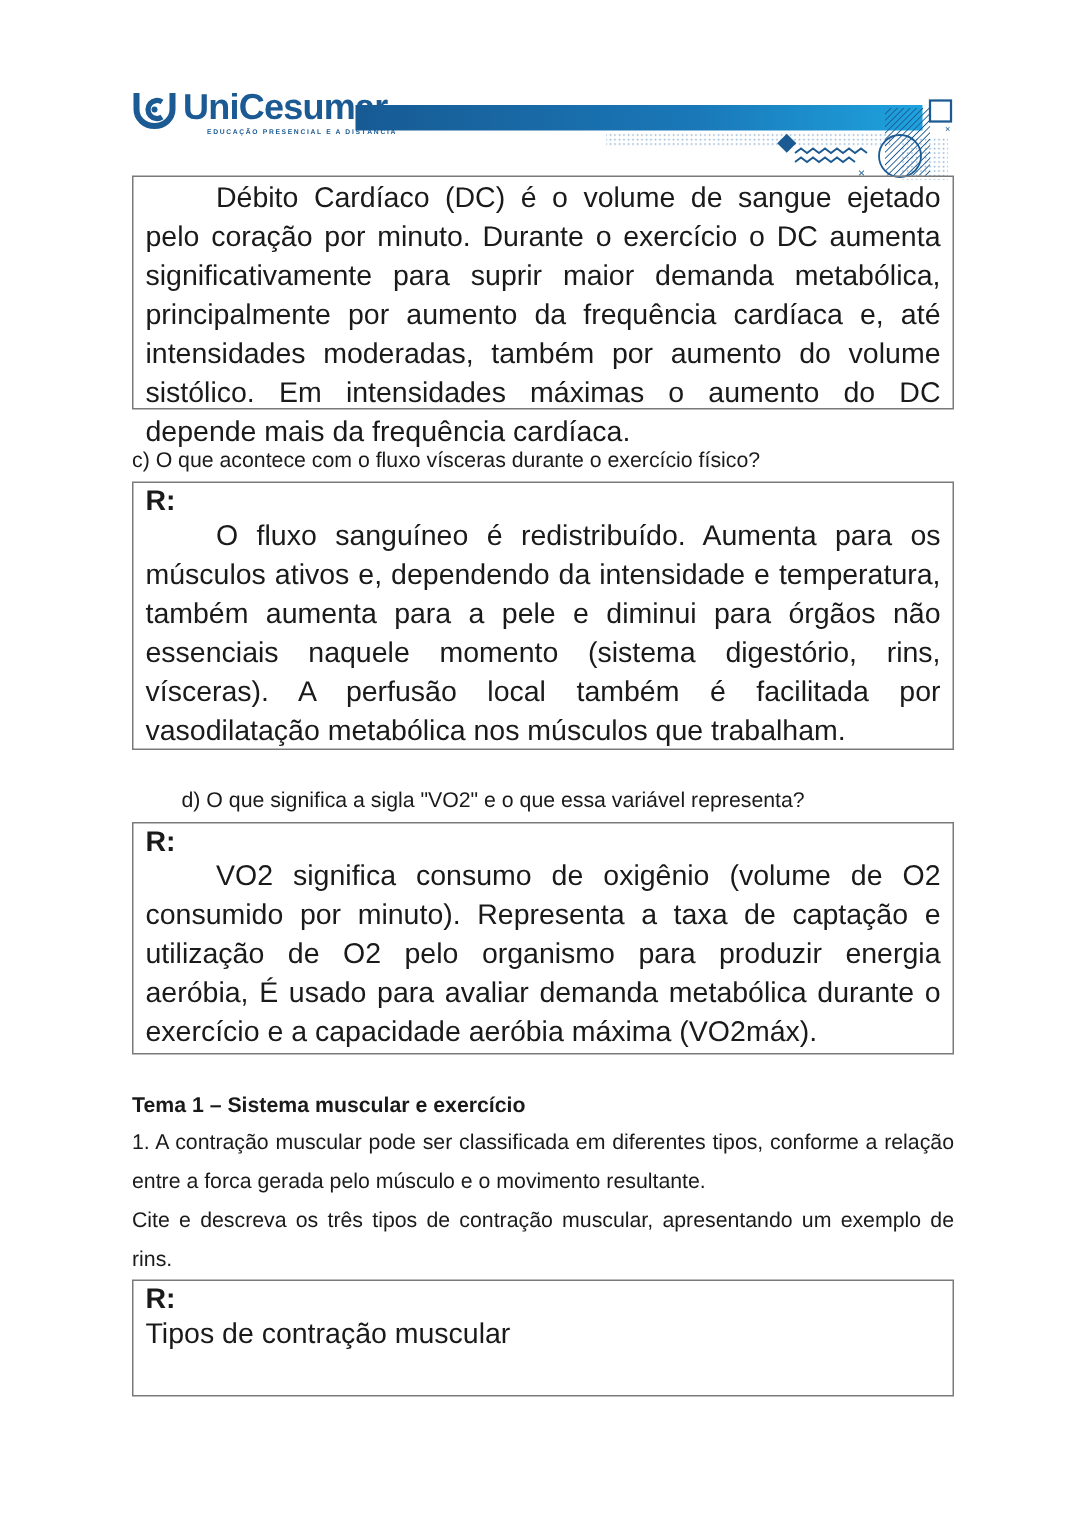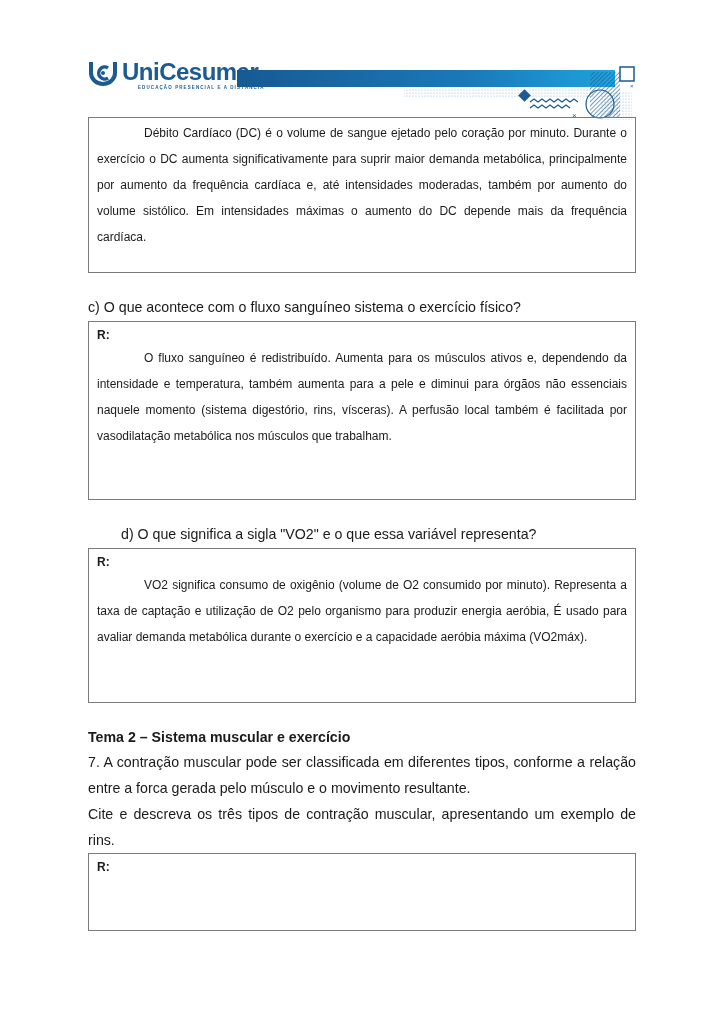--- a/index.html
+++ b/index.html
@@ -14,21 +14,21 @@
   .logo-name { font-family: "Liberation Sans", sans-serif; font-weight: bold; font-size: 24px;
                color: #1b5a92; letter-spacing: -0.5px; line-height: 24px; }
   .logo-tag { font-size: 4.5px; font-weight: bold; color: #1b5a92; letter-spacing: 1.1px;
               margin-top: 1px; margin-left: 16px; white-space: nowrap; }
   .banner-bar { position: absolute; left: 237px; top: 70px; width: 378px; height: 17px;
                 background: linear-gradient(90deg, #175a93 0%, #1a78b8 60%, #1ea3de 100%); }
   .deco { position: absolute; left: 400px; top: 62px; width: 240px; height: 60px; }
 
   
   .box { position: absolute; left: 88px; width: 548px; border: 1px solid #7a7a7a; box-sizing: border-box;
-         padding: 2px 8px 0 8px; font-size: 12px; line-height: 26px; text-align: justify; }
+         padding: 2px 8px 0 8px; font-size: 19px; line-height: 26px; text-align: justify; }
   .box .r { font-weight: bold; line-height: 20px; margin-top: 1px; }
   .indent { text-indent: 47px; }
   .q { position: absolute; left: 88px; width: 548px; font-size: 14.2px; line-height: 26px; }
   .bold { font-weight: bold; }
   p { margin: 0; }
 </style>
 </head>
 <body>
 
 <div class="header">
@@ -63,30 +63,31 @@
     <circle cx="200" cy="42" r="14" fill="none" stroke="#1b5a92" stroke-width="1.2"></circle>
     <text x="172" y="56" font-size="8" fill="#1b5a92" font-family="Liberation Sans, sans-serif">×</text>
     <text x="230" y="26" font-size="6" fill="#1b5a92" font-family="Liberation Sans, sans-serif">×</text>
   </svg>
 </div>
 
 <div class="box" style="top:117px; height:156px;">
   <p class="indent" style="padding-top:0px;">Débito Cardíaco (DC) é o volume de sangue ejetado pelo coração por minuto. Durante o exercício o DC aumenta significativamente para suprir maior demanda metabólica, principalmente por aumento da frequência cardíaca e, até intensidades moderadas, também por aumento do volume sistólico. Em intensidades máximas o aumento do DC depende mais da frequência cardíaca.</p>
 </div>
 
-<div class="q" style="top:294px;">c) O que acontece com o fluxo sanguíneo sistema o exercício físico?</div>
+<div class="q" style="top:294px;">c) O que acontece com o fluxo vísceras durante o exercício físico?</div>
 <div class="box" style="top:321px; height:179px;">
   <p class="r">R:</p>
   <p class="indent">O fluxo sanguíneo é redistribuído. Aumenta para os músculos ativos e, dependendo da intensidade e temperatura, também aumenta para a pele e diminui para órgãos não essenciais naquele momento (sistema digestório, rins, vísceras). A perfusão local também é facilitada por vasodilatação metabólica nos músculos que trabalham.</p>
 </div>
 
 <div class="q" style="top:521px;margin-left:33px;">d) O que significa a sigla "VO2" e o que essa variável representa?</div>
 <div class="box" style="top:548px; height:155px;">
   <p class="r">R:</p>
   <p class="indent">VO2 significa consumo de oxigênio (volume de O2 consumido por minuto). Representa a taxa de captação e utilização de O2 pelo organismo para produzir energia aeróbia, É usado para avaliar demanda metabólica durante o exercício e a capacidade aeróbia máxima (VO2máx).</p>
 </div>
 
-<div class="q bold" style="top:724px;">Tema 2 – Sistema muscular e exercício</div>
-<div class="q" style="top:749px; text-align: justify;">7. A contração muscular pode ser classificada em diferentes tipos, conforme a relação entre a forca gerada pelo músculo e o movimento resultante.</div>
+<div class="q bold" style="top:724px;">Tema 1 – Sistema muscular e exercício</div>
+<div class="q" style="top:749px; text-align: justify;">1. A contração muscular pode ser classificada em diferentes tipos, conforme a relação entre a forca gerada pelo músculo e o movimento resultante.</div>
 <div class="q" style="top:801px; text-align: justify;">Cite e descreva os três tipos de contração muscular, apresentando um exemplo de rins.</div>
 <div class="box" style="top:853px; height:78px;">
   <p class="r">R:</p>
+  <p>Tipos de contração muscular</p>
 </div>
 
 </body></html>

